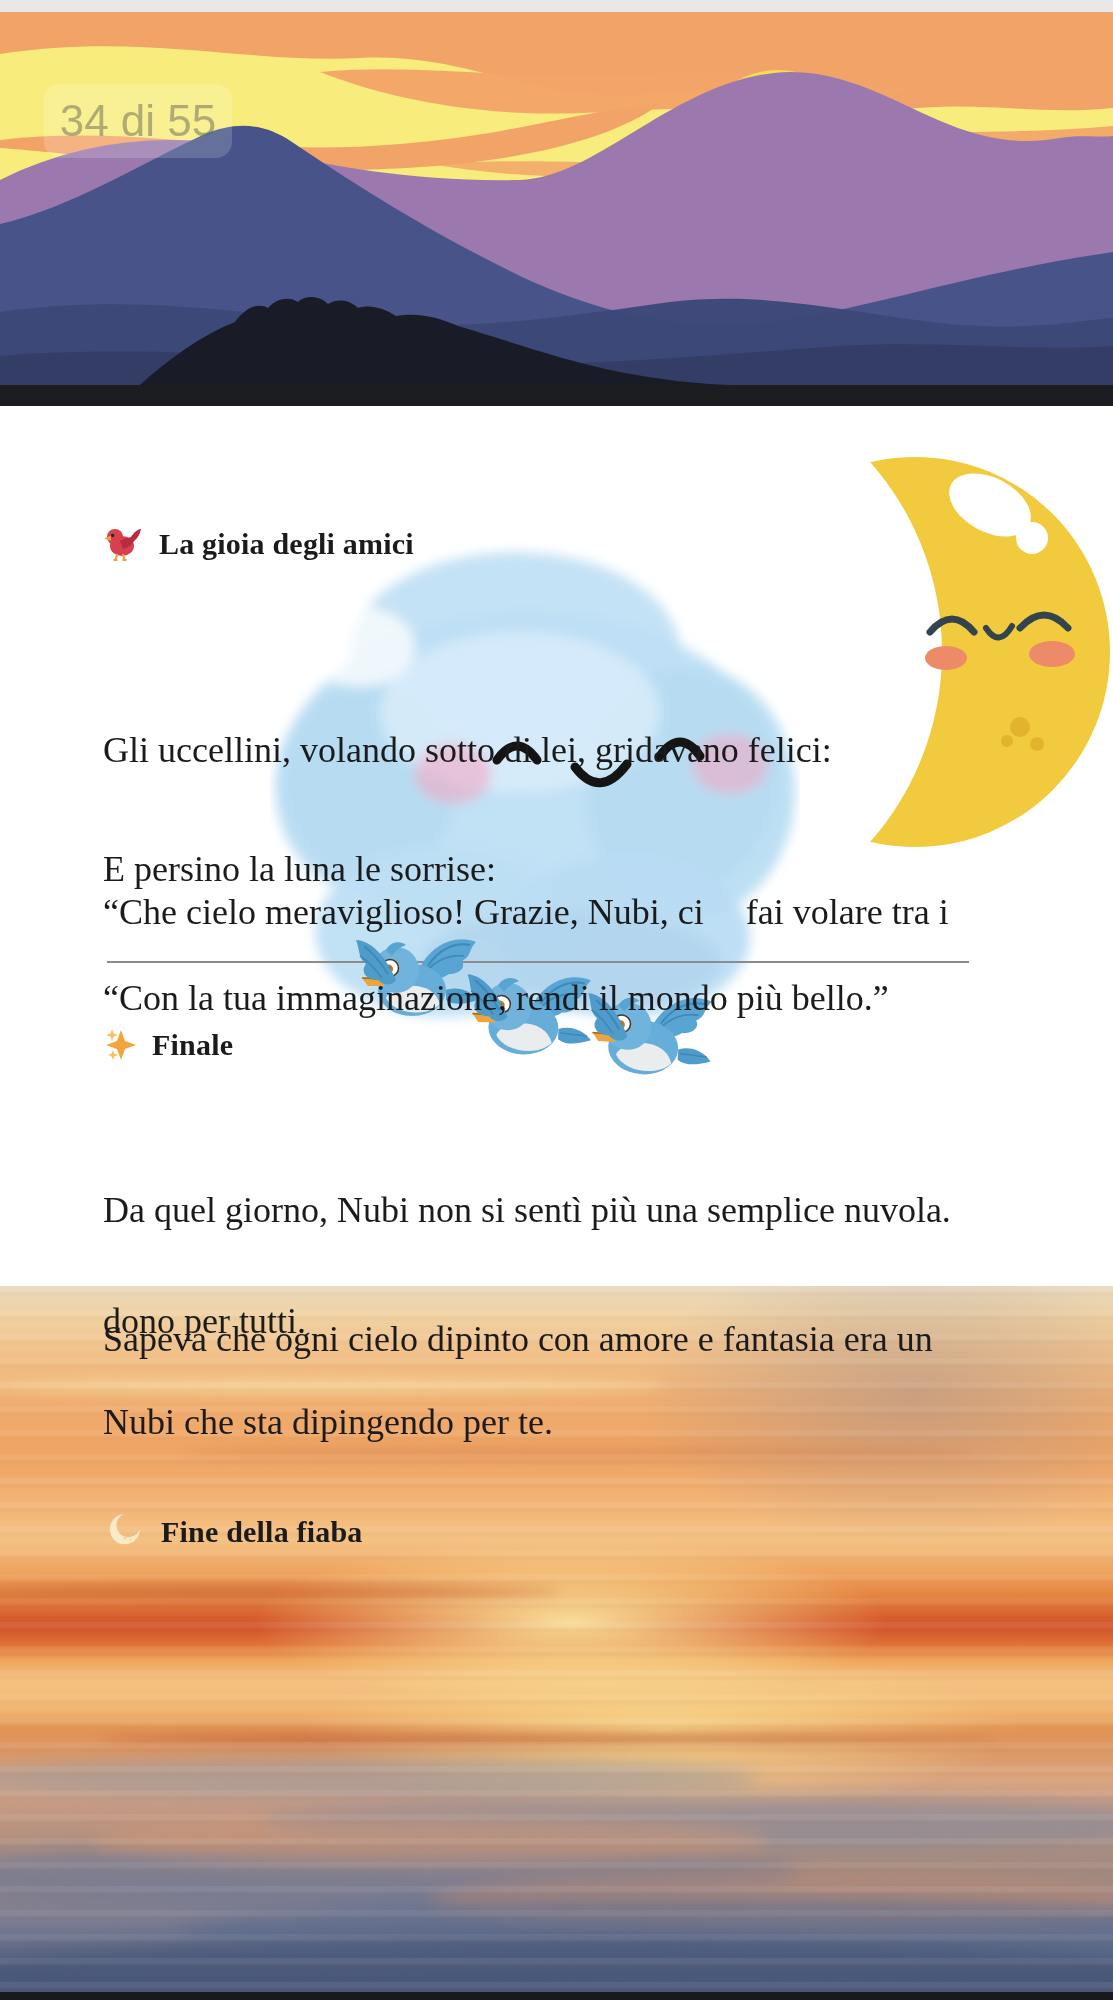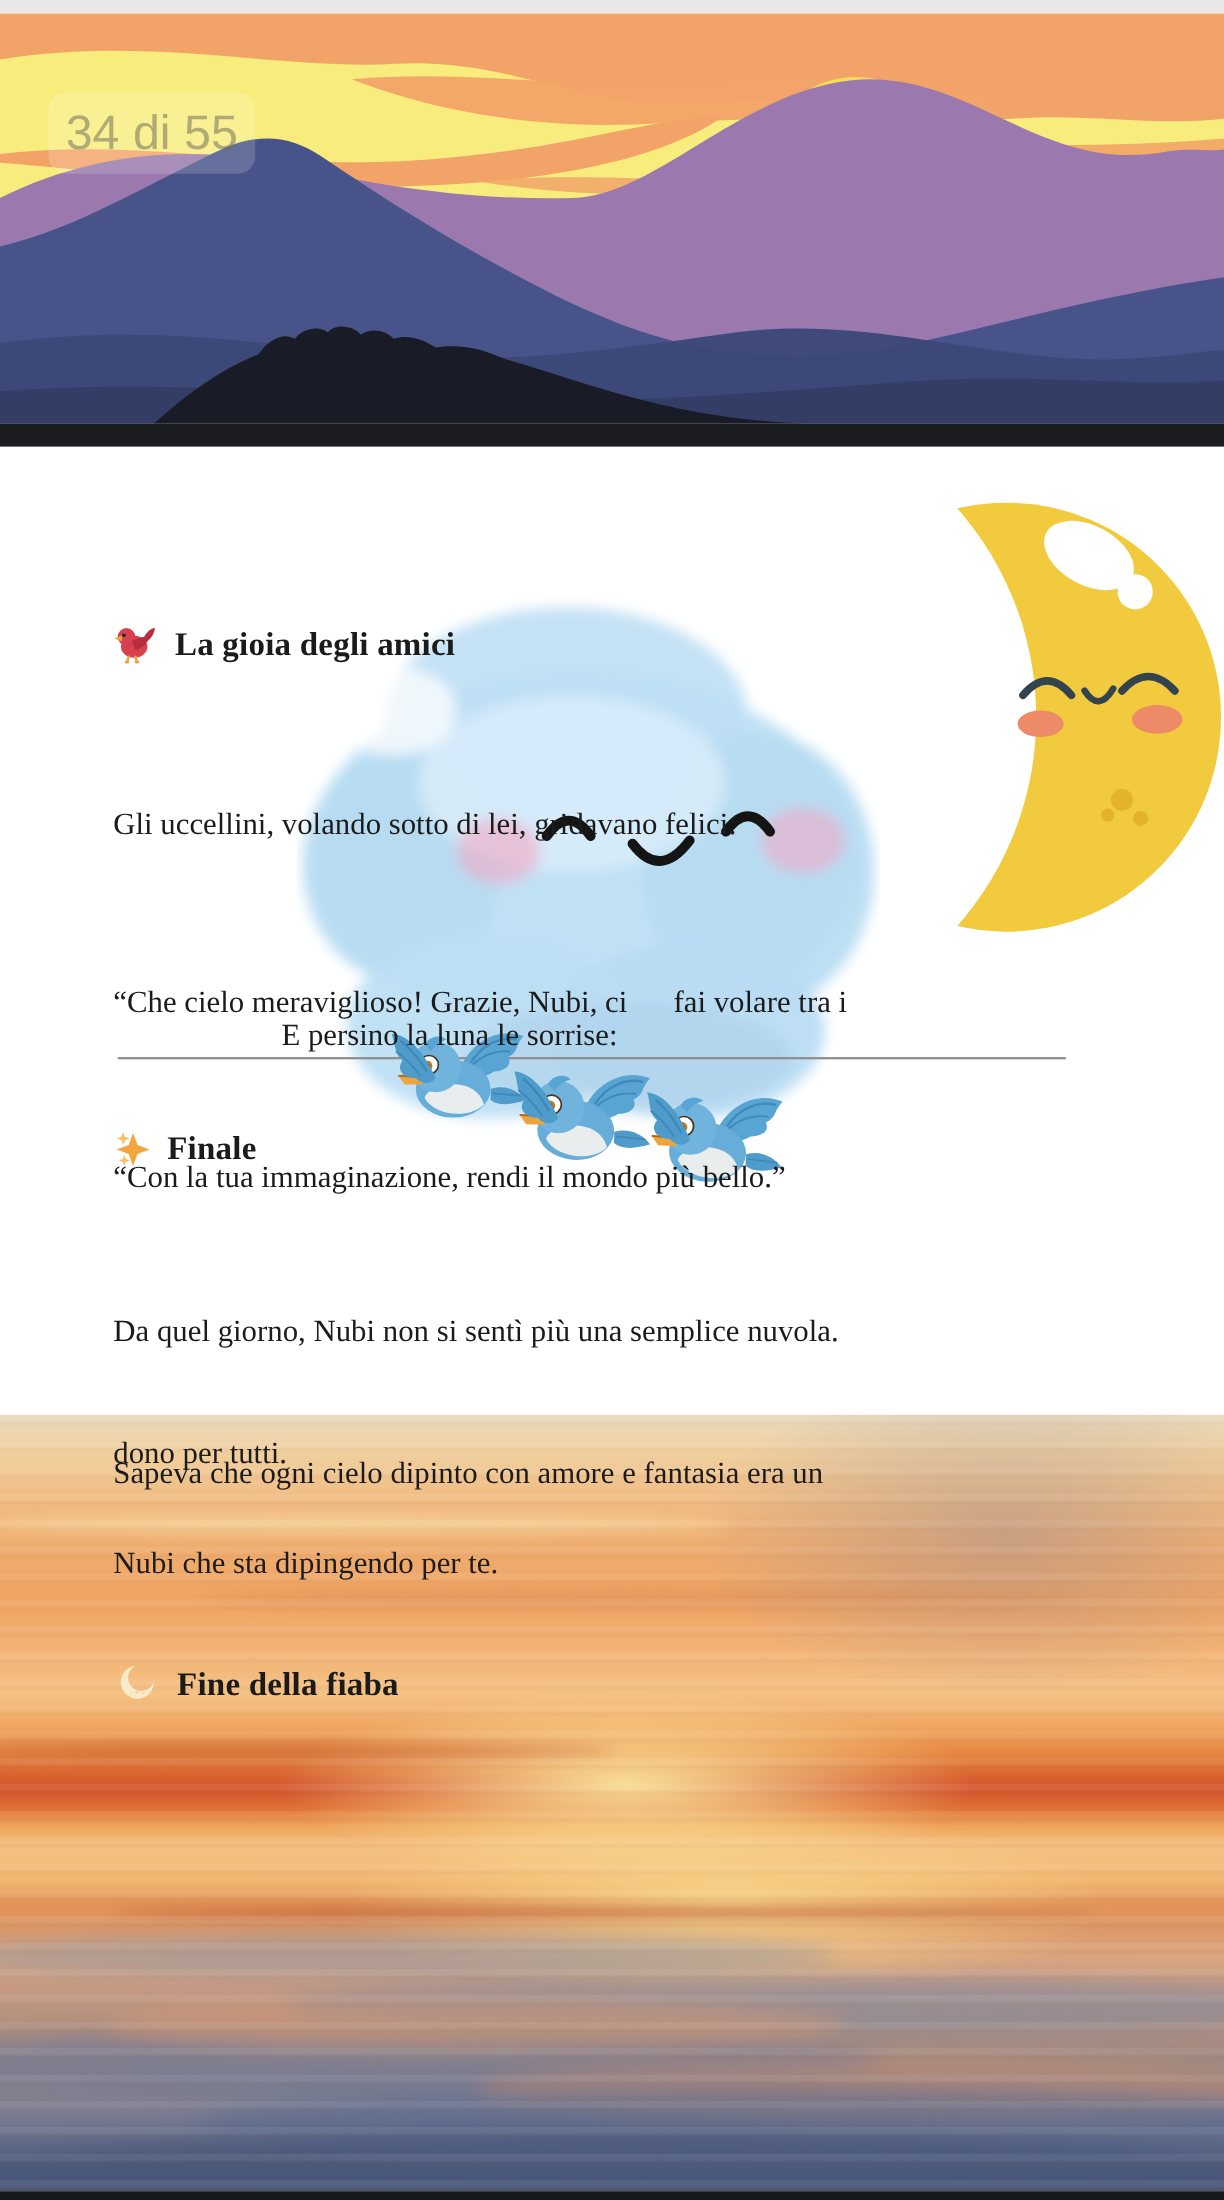--- a/index.html
+++ b/index.html
@@ -9,26 +9,26 @@
   
   .hero{position:absolute;top:0;left:0;width:1113px;height:373px;display:block;}
   .hero-bar{position:absolute;top:373px;left:0;width:1113px;height:21px;background:var(--hero-bar,#1c1d20);}
   .page-badge{position:absolute;left:44px;top:72px;width:188px;height:74px;
       background:rgba(255,255,255,0.17);border-radius:16px;display:flex;align-items:center;justify-content:center;
       font-family:"Liberation Sans",sans-serif;font-size:44px;font-weight:400;color:rgba(104,104,86,0.5);z-index:4;}
 
   
   .h-block{position:absolute;left:103px;display:flex;align-items:center;gap:16px;z-index:10;}
   .h-block .h-text{font-weight:bold;font-size:30px;letter-spacing:0.2px;}
-  .h1-block{top:554px;}
+  .h1-block{top:512px;}
   .h2-block{top:1015px;gap:13px;}
   .h3-block{top:1499px;}
-  .para{position:absolute;left:103px;z-index:10;font-size:28px;white-space:pre;}
+  .para{position:absolute;left:103px;z-index:10;font-size:36px;white-space:pre;}
   .p1{top:603px;line-height:54px;}
-  .p2{top:822px;line-height:43px;text-align:center;}
+  .p2{top:750px;line-height:43px;}
   .p3{top:1091px;line-height:43px;}
   .p4{top:1202px;line-height:43px;}
   .p5{top:1275px;line-height:54px;}
   .gap{display:inline-block;width:42px;}
   .divider{position:absolute;left:107px;top:949px;width:862px;height:2px;background:var(--divider,#8c8c8c);z-index:5;}
 
   
   .moon-svg{position:absolute;left:690px;top:420px;width:425px;height:445px;z-index:2;}
   .cloud-svg{position:absolute;left:270px;top:530px;width:530px;height:490px;z-index:3;}
   .bird{position:absolute;z-index:6;}

